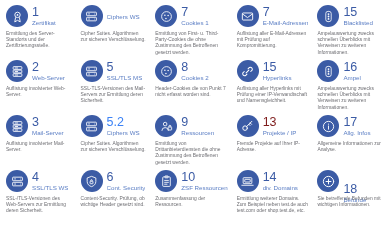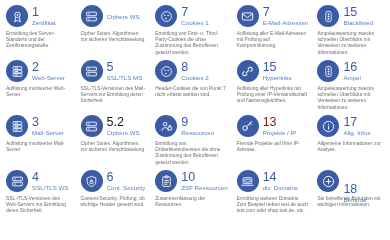--- a/index.html
+++ b/index.html
@@ -269,21 +269,21 @@
           <svg width="13" height="13" viewBox="0 0 24 24" fill="none" stroke="#fff" stroke-width="1.6">
             <rect x="3" y="4" width="18" height="6.5" rx="1"></rect>
             <rect x="3" y="13.5" width="18" height="6.5" rx="1"></rect>
             <line x1="6" y1="7.2" x2="9" y2="7.2"></line>
             <line x1="6" y1="16.7" x2="9" y2="16.7"></line>
             <circle cx="17.5" cy="7.2" r="0.9" fill="#fff" stroke="none"></circle>
             <circle cx="17.5" cy="16.7" r="0.9" fill="#fff" stroke="none"></circle>
           </svg>
         </span>
         <div class="head-text">
-          <div class="num" style="color: #0f172a;">5.2</div>
+          <div class="num" style="color: #3b82f6;">5.2</div>
           <div class="title" style="color: rgb(91, 126, 196);">Ciphers WS</div>
         </div>
       </div>
       <div class="desc" style="color: rgb(109, 109, 114);">Cipher Suites. Algorithmen zur sicheren Verschlüsselung.</div>
     </div>
     <div class="card">
       <div class="card-head">
         <span class="icon-circle" style="background: rgb(59, 91, 165);">
           <svg width="13" height="13" viewBox="0 0 24 24" fill="none" stroke="#fff" stroke-width="1.6">
             <circle cx="9.5" cy="7.5" r="3.3"></circle>

